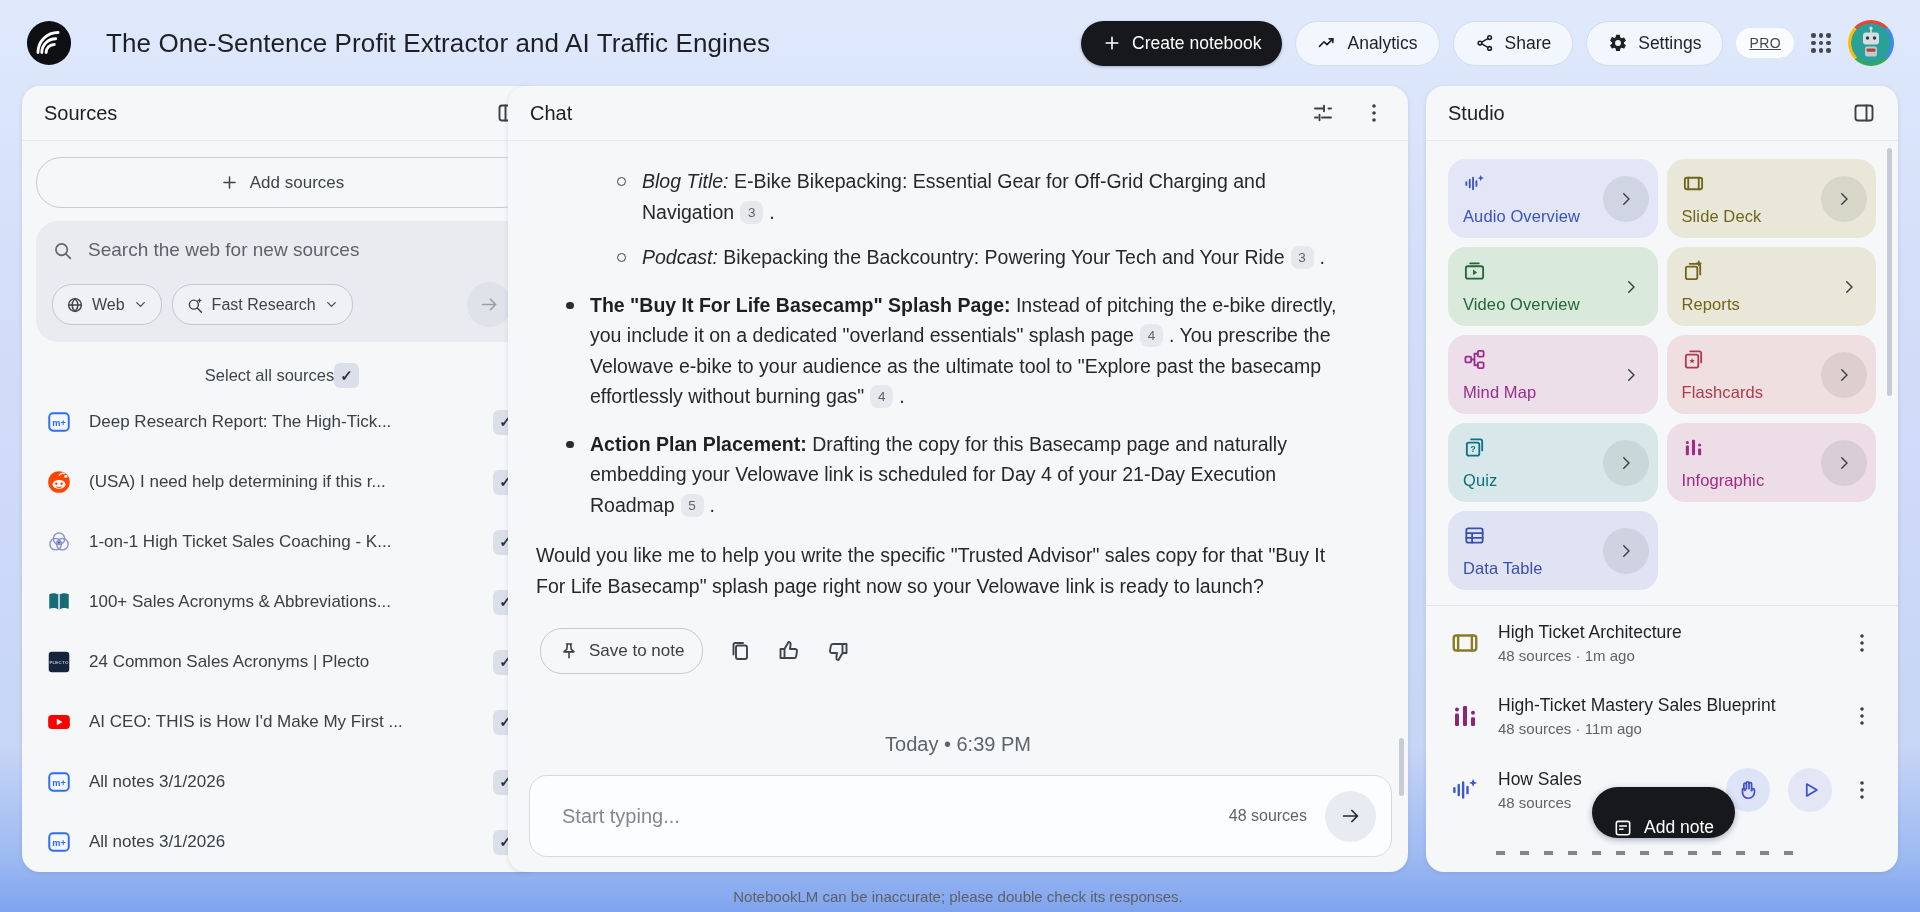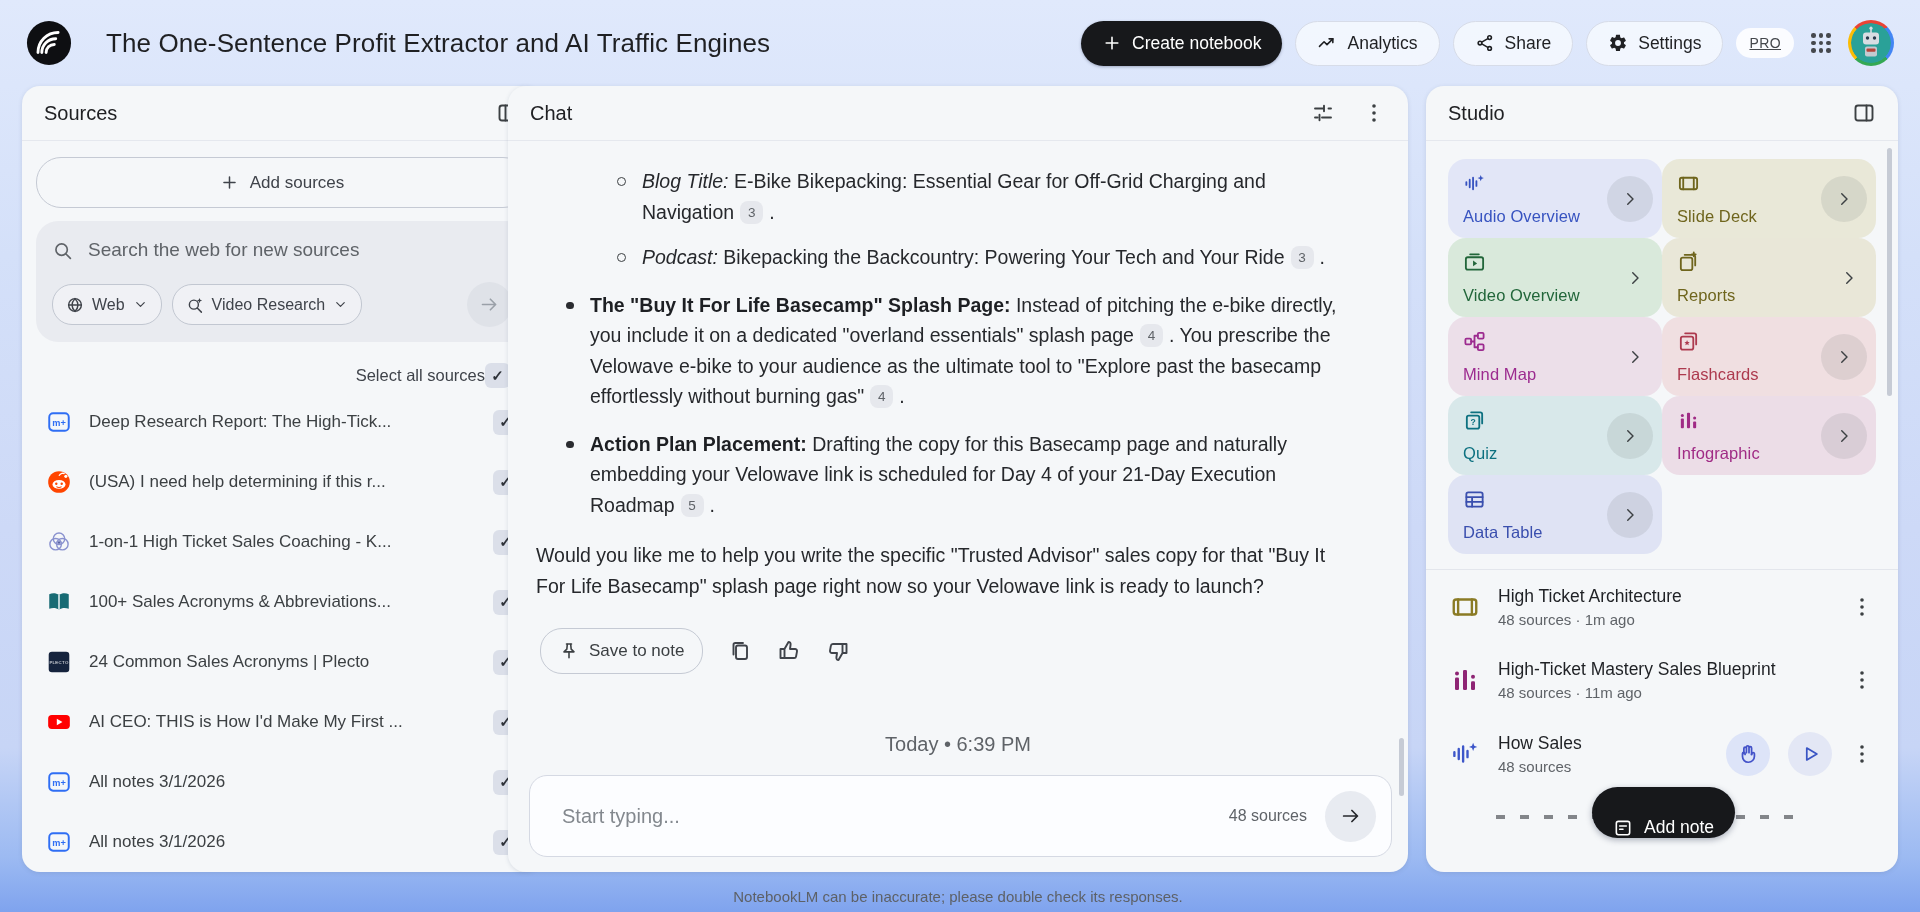--- a/index.html
+++ b/index.html
@@ -44,21 +44,21 @@
   .search-row{display:flex;align-items:center;gap:13px;}
   .search-row .bicon{width:21px;height:21px;color:#5f6368;flex:0 0 auto;}
   .search-input{flex:1;border:none;background:transparent;outline:none;font-size:19px;color:#3c4043;font-family:"Liberation Sans",sans-serif;}
   .search-input::placeholder{color:#5f6368;}
   .search-controls{display:flex;align-items:center;gap:10px;margin-top:20px;}
   .pill{height:39px;border:1px solid #c2c7d1;border-radius:20px;display:flex;align-items:center;gap:8px;padding:0 13px;font-size:16px;color:#3f434a;cursor:pointer;background:rgba(249,250,252,.4);}
   .pill .bicon{width:18px;height:18px;}
   .pill .chev-down{width:15px;height:15px;}
   .search-send{margin-left:auto;width:45px;height:45px;border-radius:50%;background:#dfe2e8;display:flex;align-items:center;justify-content:center;color:#9aa0a8;cursor:pointer;}
   .search-send .bicon{width:21px;height:21px;}
-  .select-all-row{display:flex;align-items:center;justify-content:flex-end;margin:21px 32px 4px;font-size:16.5px;color:#3f434a;}
+  .select-all-row{display:flex;align-items:center;justify-content:center;margin:21px 8px 4px;font-size:16.5px;color:#3f434a;}
   .checkbox{width:25px;height:25px;border-radius:6px;background:#dbdfe9;color:#2e3238;display:flex;align-items:center;justify-content:center;font-size:15px;font-weight:bold;cursor:pointer;flex:0 0 auto;}
   .source-item{height:60px;display:flex;align-items:center;gap:17px;padding:0 24px;cursor:pointer;}
   .source-icon{width:26px;height:26px;flex:0 0 auto;}
   .source-title{flex:1;font-size:17px;color:#3c4043;white-space:nowrap;overflow:hidden;}
 
   
   .chat-scroll{flex:1;padding:25px 56px 0 28px;overflow:hidden;font-size:19.5px;line-height:30.5px;color:#26282c;}
   .sub-bullet{position:relative;margin:0 0 15px 80px;padding-left:26px;}
   .sub-bullet::before{content:"";position:absolute;left:1px;top:11px;width:7px;height:7px;border:1.8px solid #3c4043;border-radius:50%;}
   .main-bullet{position:relative;margin:17px 0 17px 28px;padding-left:26px;}
@@ -75,21 +75,21 @@
   .chat-input-row{margin:0 16px 15px 21px;height:82px;border:1px solid #d5d9e3;border-radius:18px;background:#fcfdff;display:flex;align-items:center;padding:0 15px 0 30px;gap:18px;box-sizing:border-box;}
   .chat-input{flex:1;border:none;outline:none;background:transparent;font-size:20px;color:#3c4043;font-family:"Liberation Sans",sans-serif;}
   .chat-input::placeholder{color:#83888e;}
   .sources-count{font-size:16px;color:#5f6368;white-space:nowrap;}
   .chat-send{width:51px;height:51px;border-radius:50%;background:#e8ebf1;display:flex;align-items:center;justify-content:center;color:#26282c;cursor:pointer;flex:0 0 auto;}
   .chat-send .bicon{width:22px;height:22px;}
   .disclaimer{position:absolute;left:508px;width:900px;top:888px;text-align:center;font-size:15px;color:#5d6167;}
 
   
   .studio-body{padding:18px 22px 0;}
-  .tools-grid{display:grid;grid-template-columns:1fr 1fr;}
+  .tools-grid{display:grid;grid-template-columns:1fr 1fr;gap:9px;}
   .tool-card{height:79px;border-radius:18px;position:relative;padding:13px 15px;box-sizing:border-box;cursor:pointer;}
   .tool-card .ticon{width:23px;height:23px;}
   .tool-label{position:absolute;left:15px;bottom:12px;font-size:16.5px;font-weight:500;letter-spacing:.1px;}
   .tool-chev{position:absolute;right:9px;top:50%;transform:translateY(-50%);color:#3c4043;}
   .tool-chev.circle{width:46px;height:46px;border-radius:50%;background:rgba(95,99,104,.13);display:flex;align-items:center;justify-content:center;}
   .tool-chev svg{width:18px;height:18px;}
   .studio-divider{border-top:1px solid #e3e6ec;margin:15px -22px 0;}
   .note-row{display:flex;align-items:center;gap:18px;padding:16px 2px 15px;position:relative;}
   .note-icon{width:30px;height:30px;flex:0 0 auto;}
   .note-text{flex:1;min-width:0;}
@@ -208,21 +208,21 @@
         <svg class="chev-down ic" viewBox="0 0 24 24">
             <path d="M6 9l6 6 6-6"></path>
           </svg>
       </div>
       <div class="pill">
         <svg class="bicon ic" viewBox="0 0 24 24">
             <circle cx="10.5" cy="11.5" r="6"></circle>
             <path d="M15 16l5.5 5.5"></path>
             <path d="M18 2.5l1 2.5 2.5 1-2.5 1-1 2.5-1-2.5L14.5 6l2.5-1z" fill="currentColor" stroke="none"></path>
           </svg>
-        <span>Video Research</span>
+        <span>Fast Research</span>
         <svg class="chev-down ic" viewBox="0 0 24 24">
             <path d="M6 9l6 6 6-6"></path>
           </svg>
       </div>
       <div class="search-send">
         <svg class="bicon ic" viewBox="0 0 24 24">
             <path d="M4 12h15M13 6l6 6-6 6"></path>
           </svg>
       </div>
     </div>

